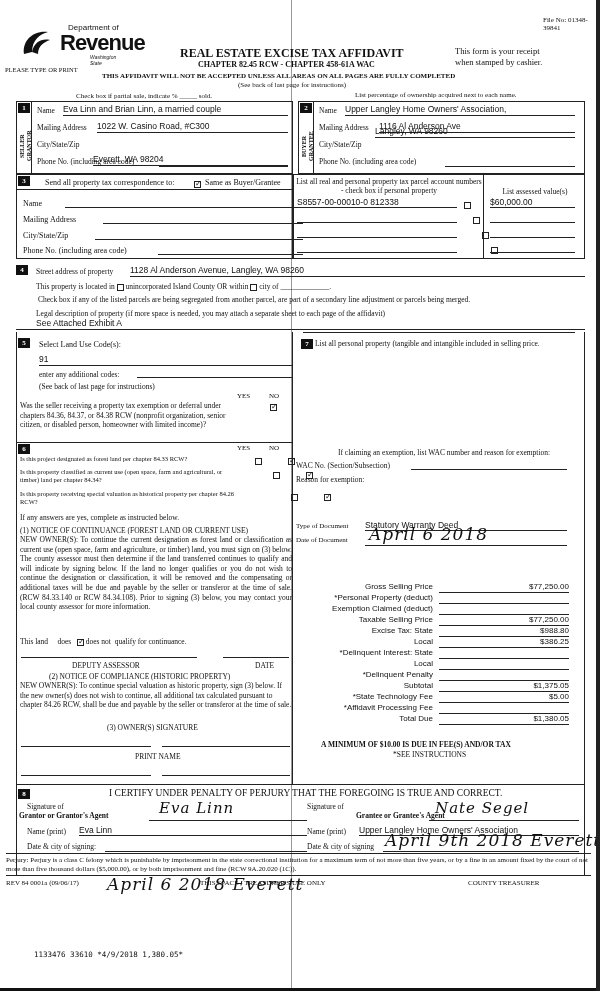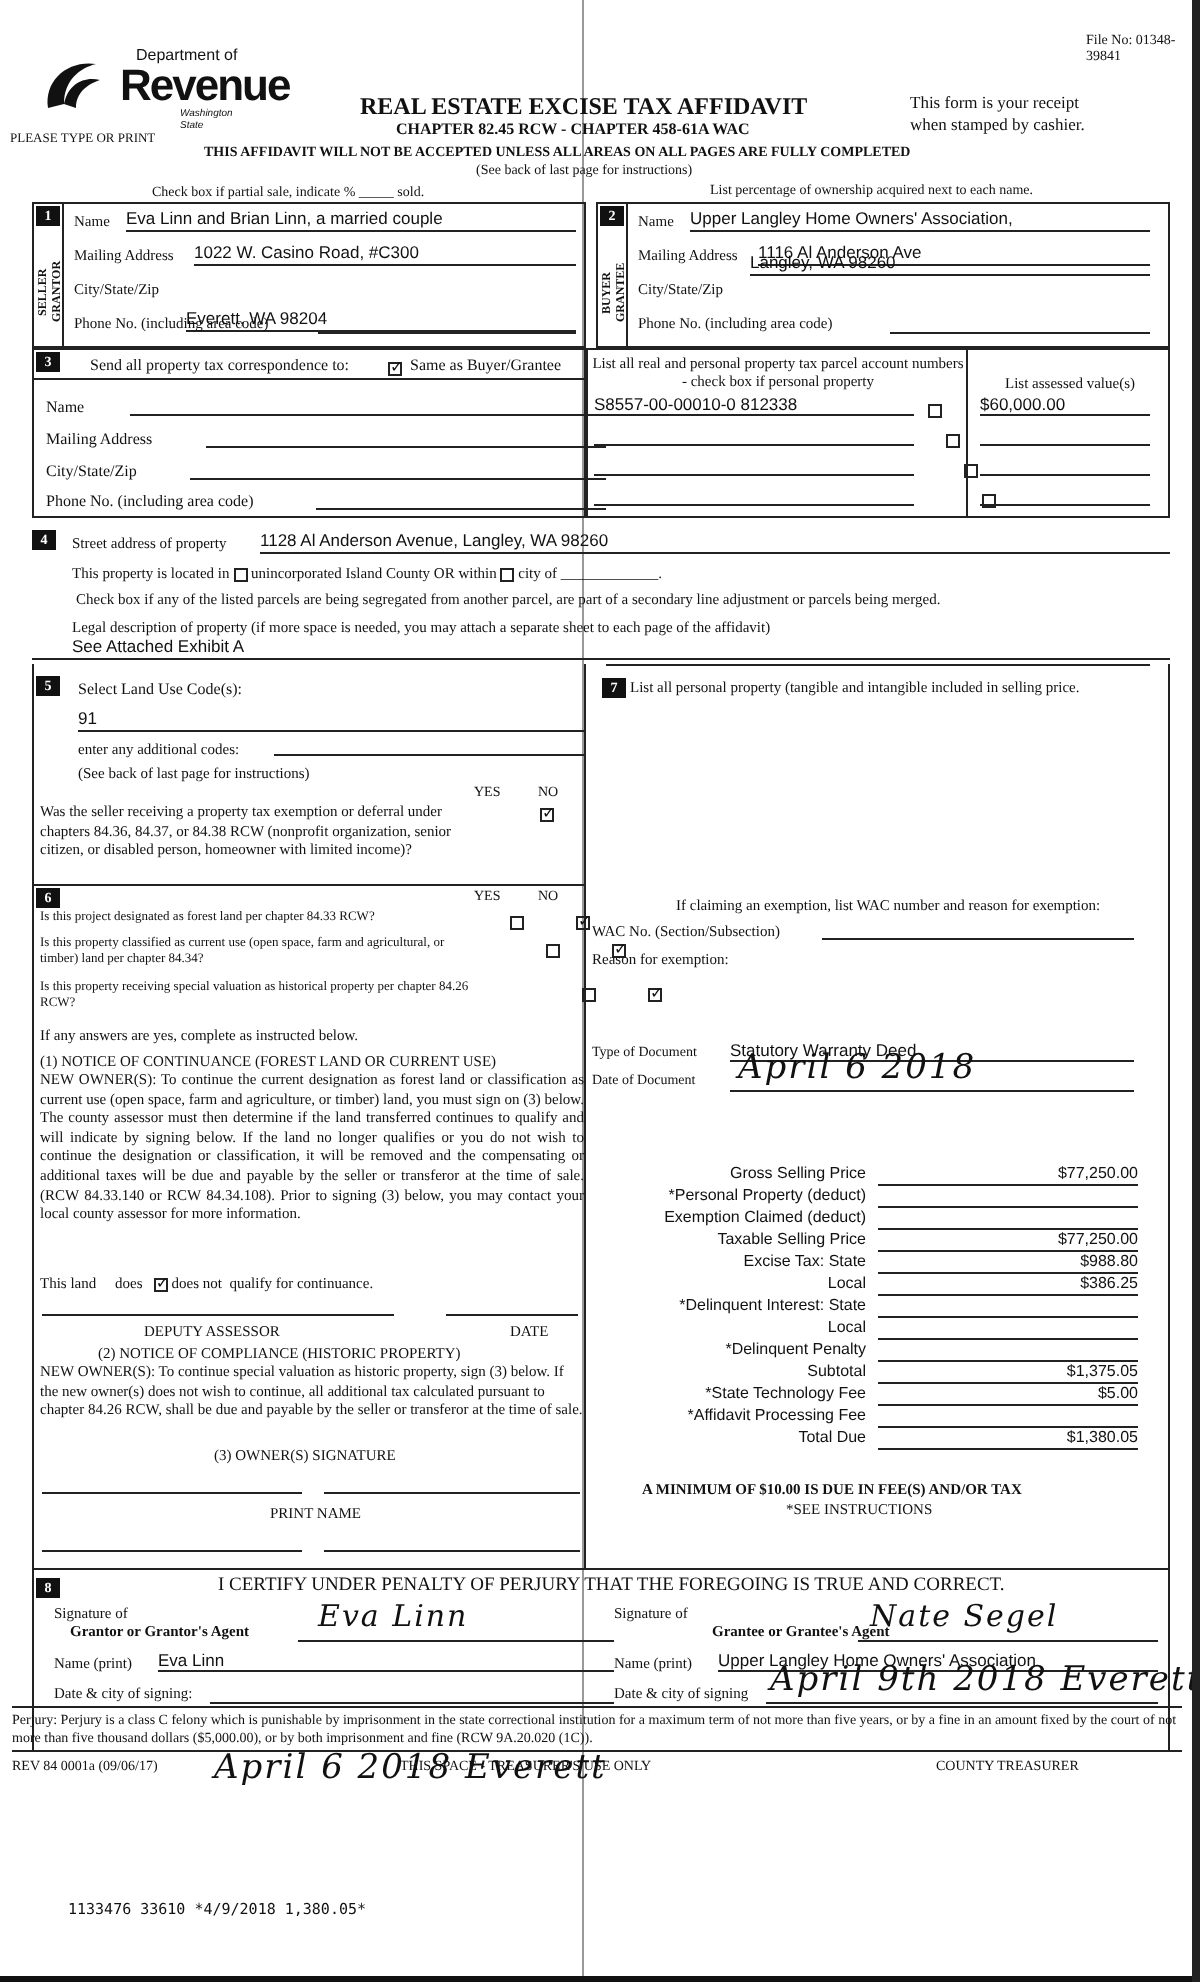--- a/index.html
+++ b/index.html
@@ -241,21 +241,21 @@
 
   <div class="abs" style="left:28px;top:158px;font-size:7.5px;font-weight:bold;">A MINIMUM OF $10.00 IS DUE IN FEE(S) AND/OR TAX</div>
   <div class="abs" style="left:100px;top:168px;font-size:7.5px;">*SEE INSTRUCTIONS</div>
 </div>
 
 <div class="abs" style="left:16px;top:784px;width:569px;height:92px;border-top:1.5px solid #222;border-left:1px solid #222;border-right:1px solid #222;">
   <div class="secnum" style="left:1px;top:4px;">8</div>
   <div class="abs" style="left:92px;top:3px;font-size:9.5px;white-space:nowrap;">I CERTIFY UNDER PENALTY OF PERJURY THAT THE FOREGOING IS TRUE AND CORRECT.</div>
 
   <div class="abs" style="left:10px;top:17px;font-size:7.5px;">Signature of</div>
-  <div class="abs" style="left:18px;top:26px;font-size:7.5px;font-weight:bold;font-family:Liberation Serif, serif;">Grantor or Grantor's Agent</div>
+  <div class="abs" style="left:2px;top:26px;font-size:7.5px;font-weight:bold;font-family:Liberation Serif, serif;">Grantor or Grantor's Agent</div>
   <div class="abs line" style="left:132px;top:22px;width:158px;height:14px;">
     <span class="hw abs" style="left:10px;top:-8px;font-size:15px;">Eva Linn</span>
   </div>
   <div class="abs" style="left:10px;top:42px;font-size:7.5px;">Name (print)</div>
   <div class="abs fill line" style="left:62px;top:40px;width:228px;height:11px;">Eva Linn</div>
   <div class="abs" style="left:10px;top:57px;font-size:7.5px;">Date &amp; city of signing:</div>
   <div class="abs line" style="left:88px;top:52px;width:202px;height:15px;">
     <span class="hw abs" style="left:2px;top:-7px;white-space:nowrap;margin-top:44px;">April 6 2018 Everett</span>
   </div>
 

